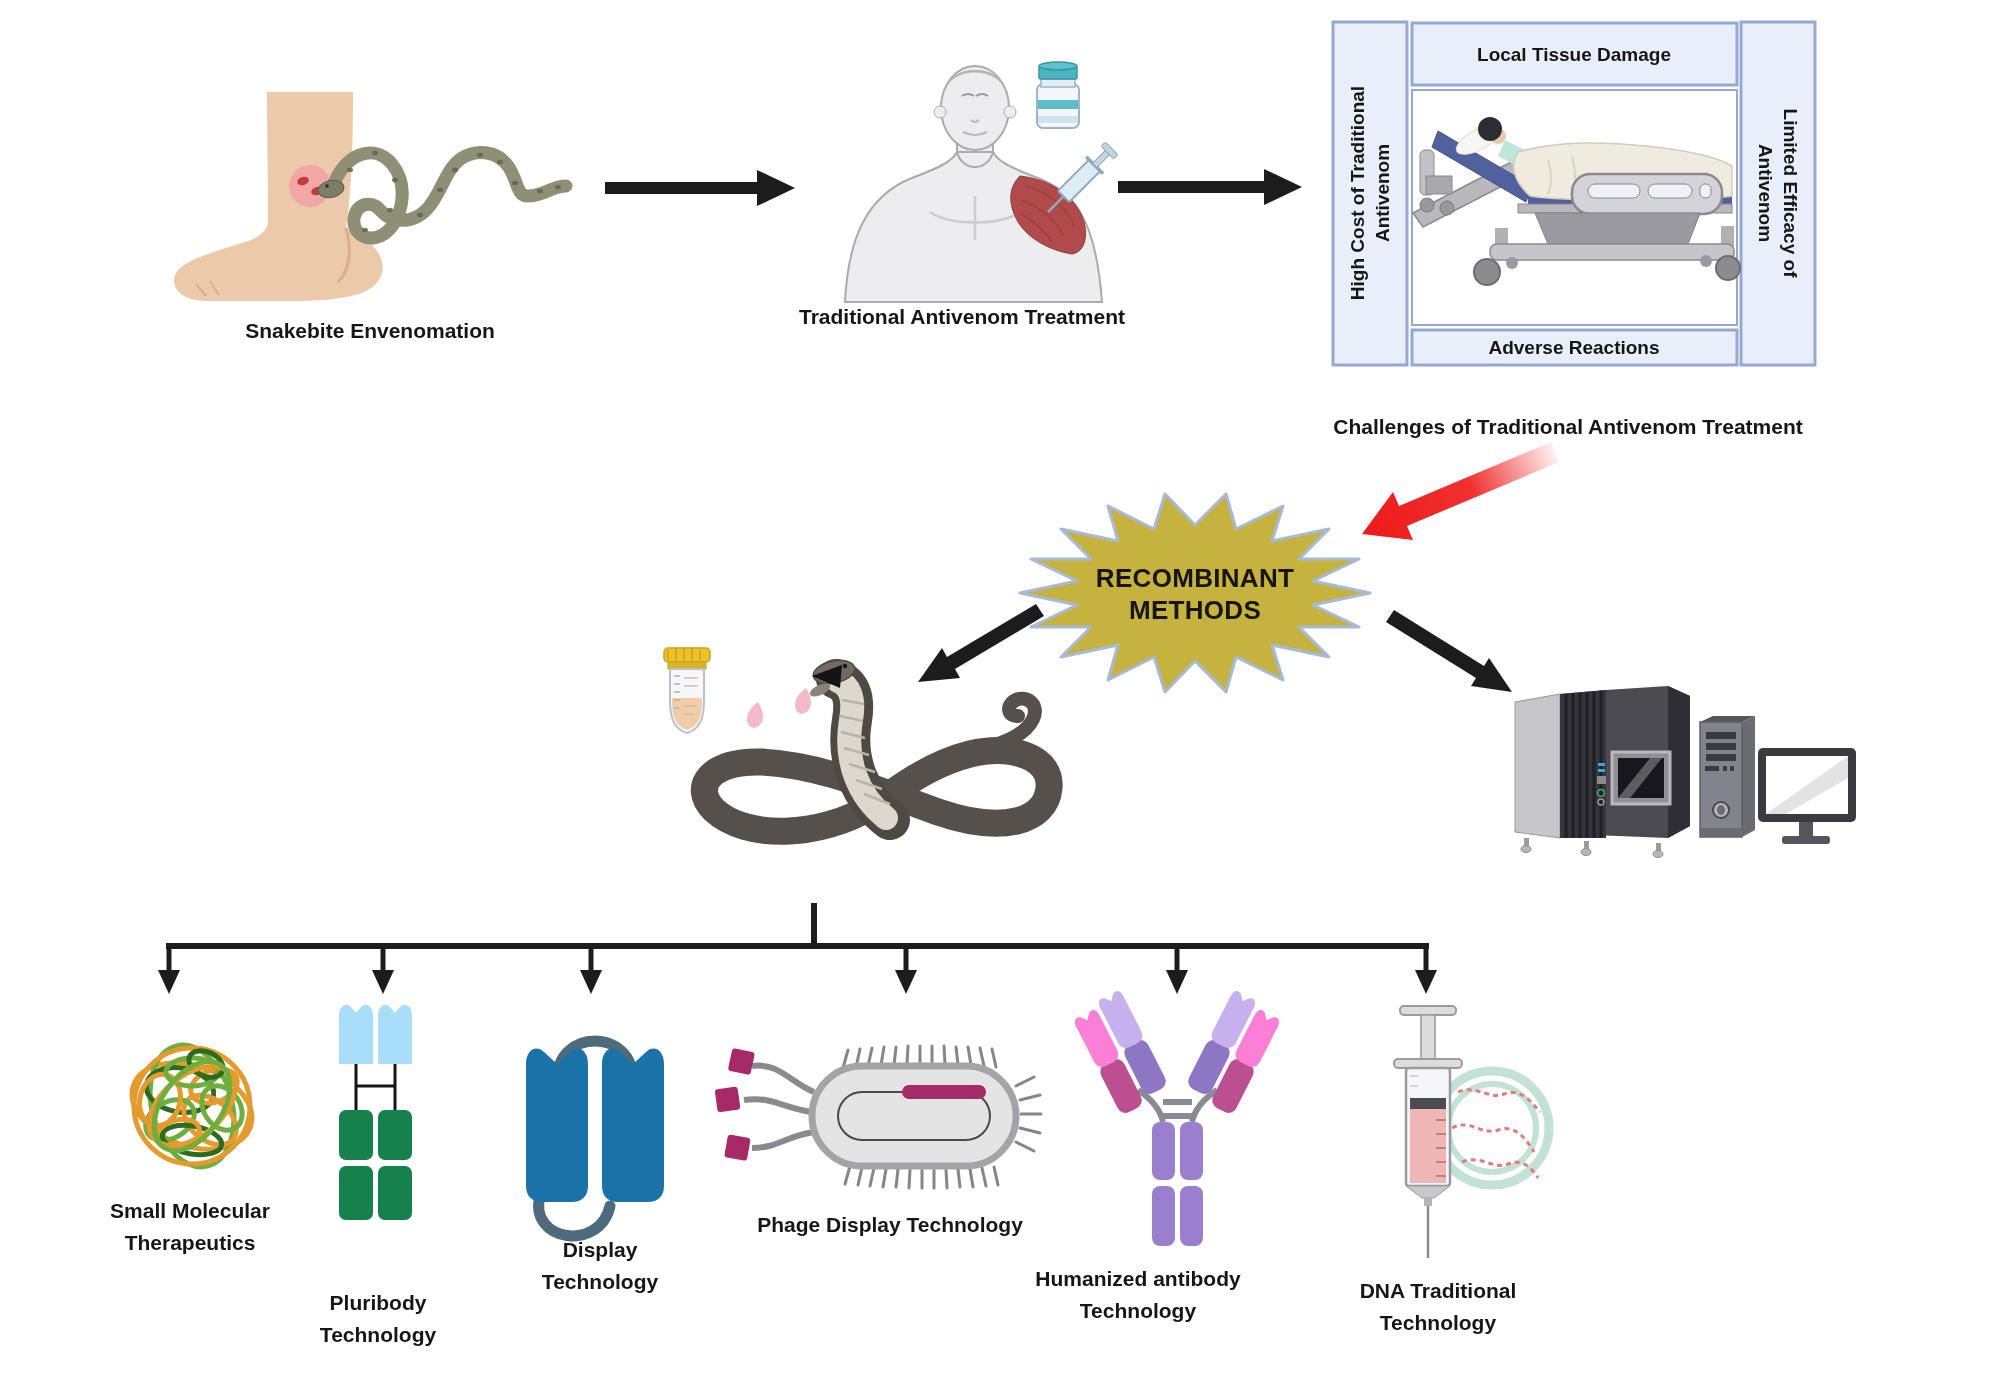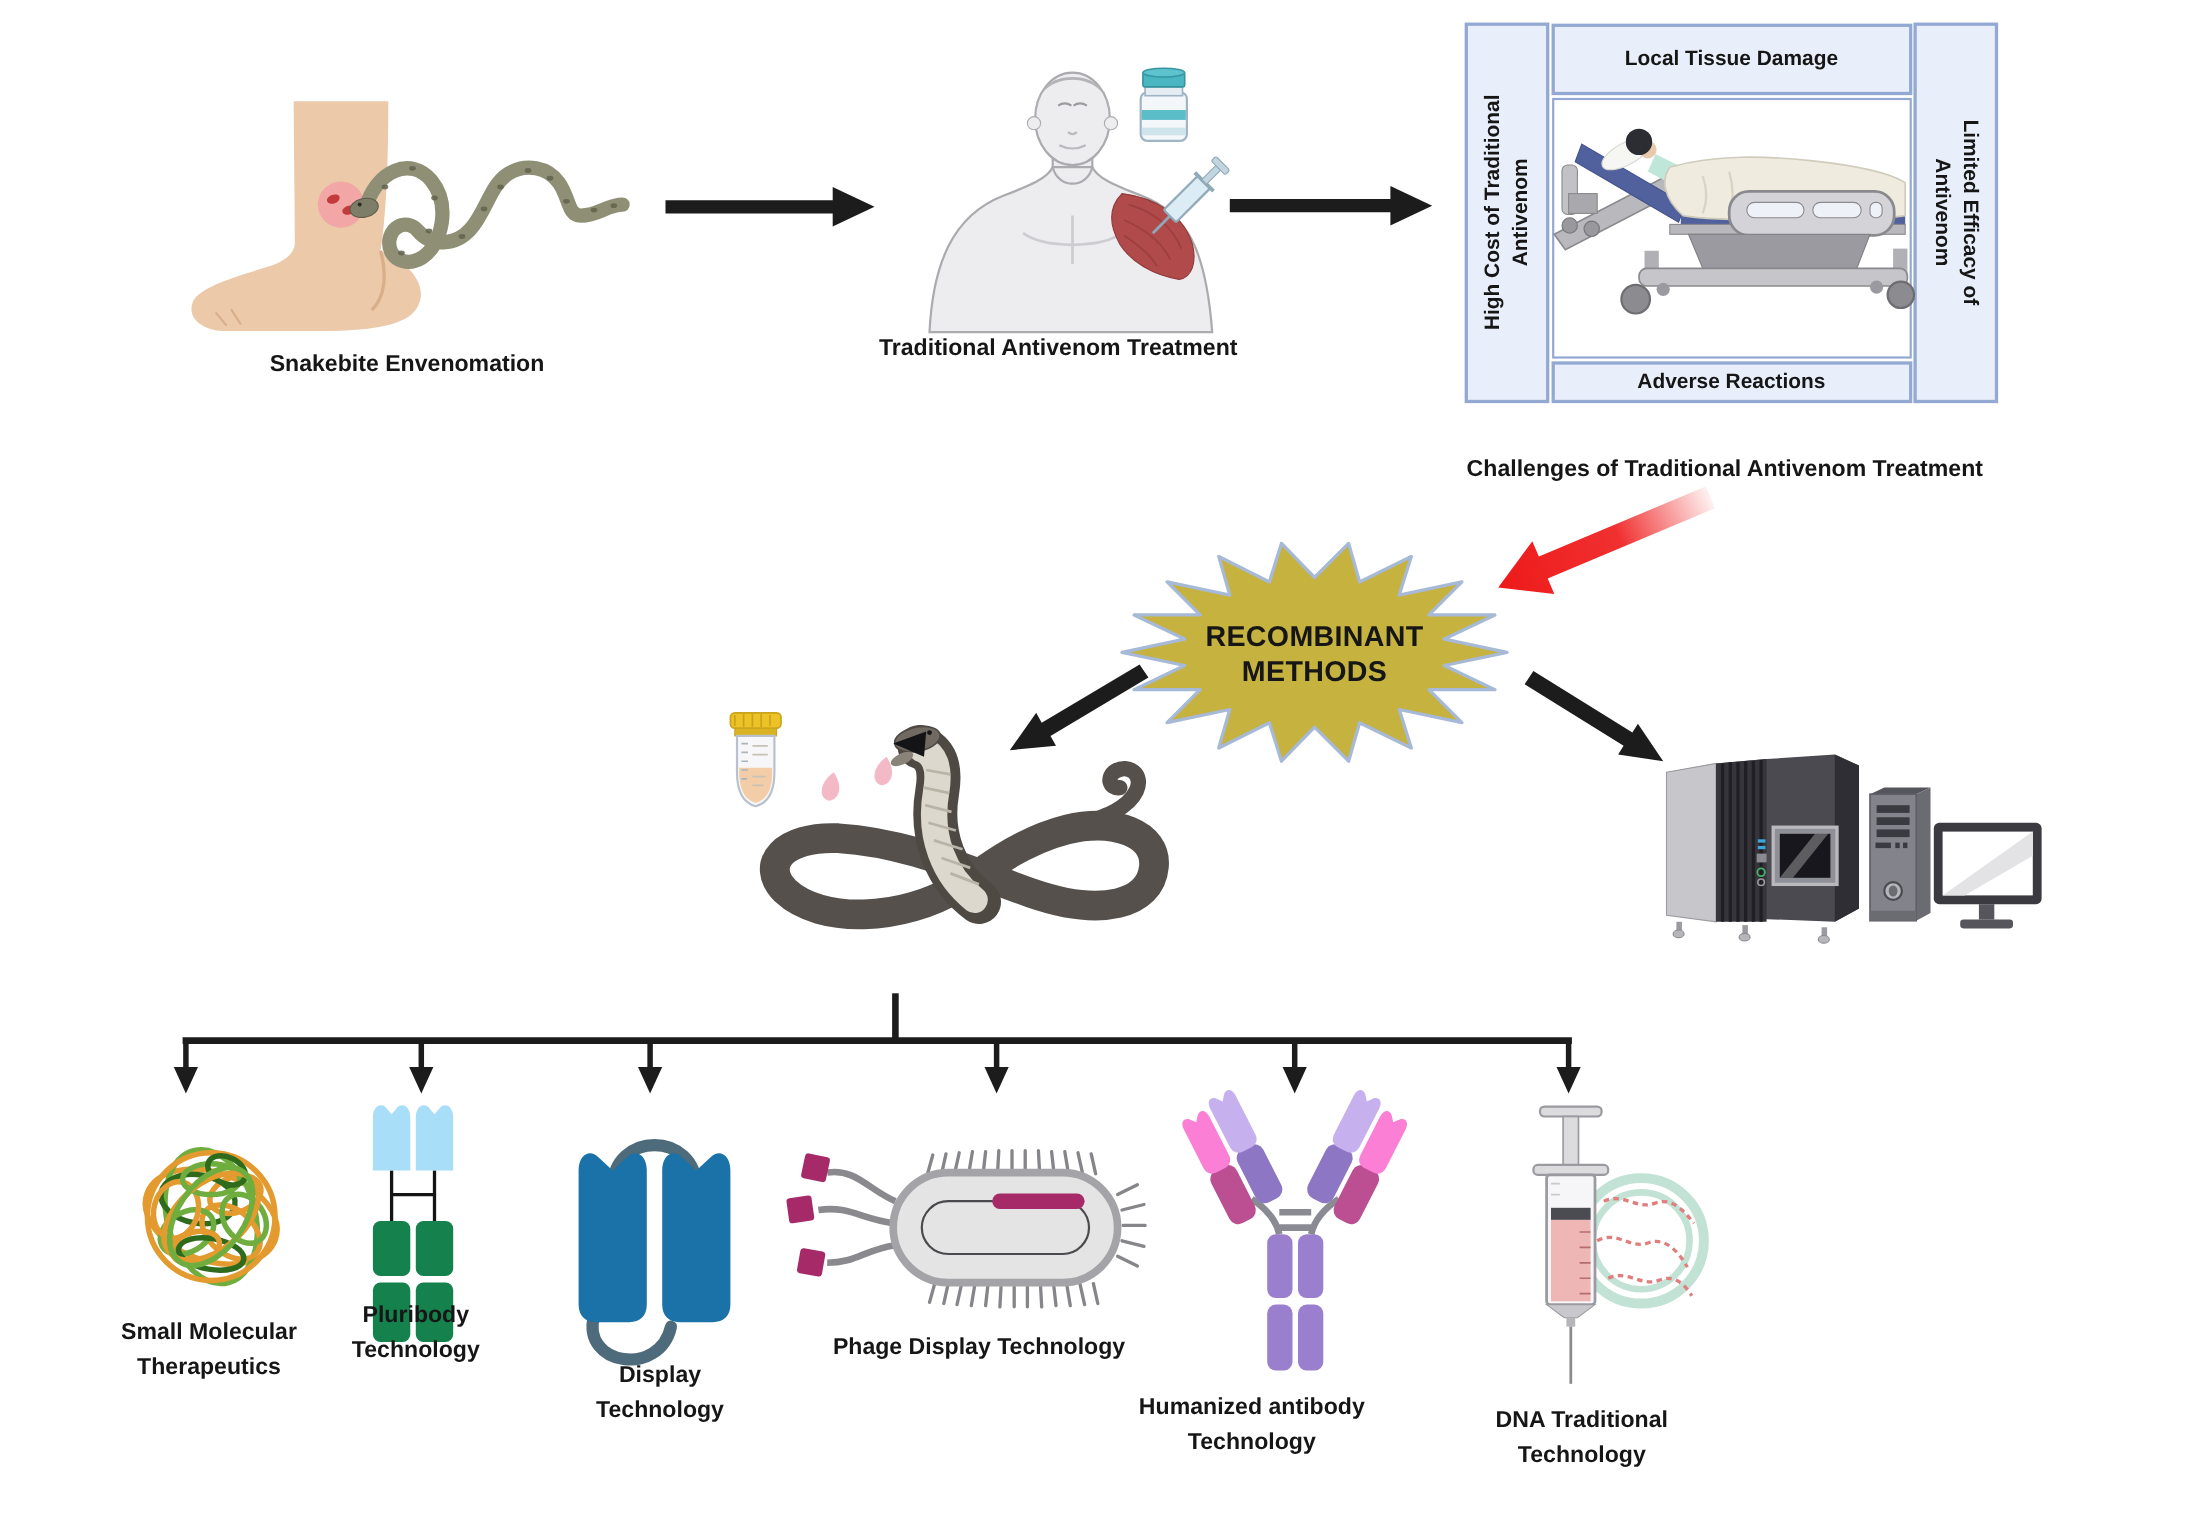--- a/index.html
+++ b/index.html
@@ -361,21 +361,21 @@
   <span class="ln">METHODS</span>
 </div>
 
 
 
 <div class="lbl s21" style="left:190px; top:1227px;">
   <span class="ln">Small Molecular</span>
   <span class="ln">Therapeutics</span>
 </div>
 
-<div class="lbl s21" style="left:378px; top:1212px;">
+<div class="lbl s21" style="left:378px; top:1319px;">
   <span class="ln">Pluribody</span>
   <span class="ln">Technology</span>
 </div>
 
 <div class="lbl s21" style="left:600px; top:1266px;">
   <span class="ln">Display</span>
   <span class="ln">Technology</span>
 </div>
 
 <div class="lbl s21" style="left:890px; top:1225px;">

